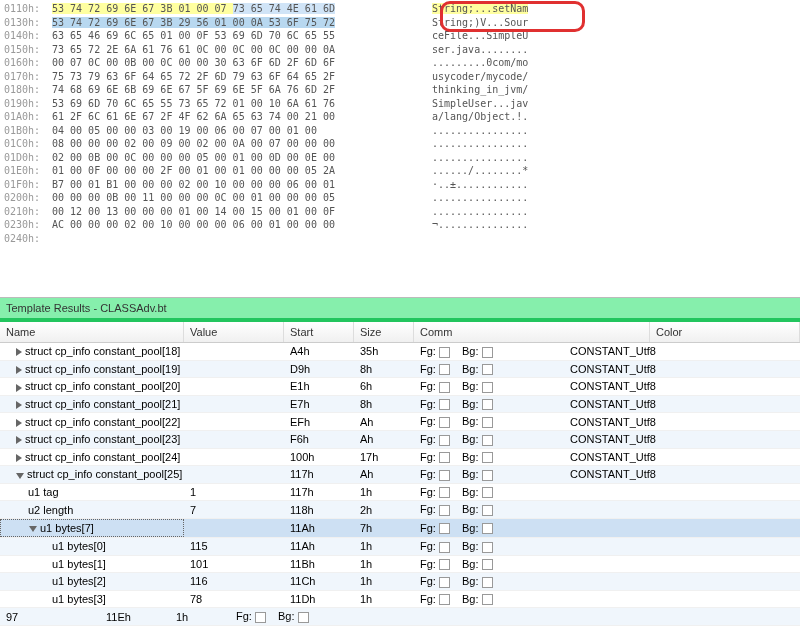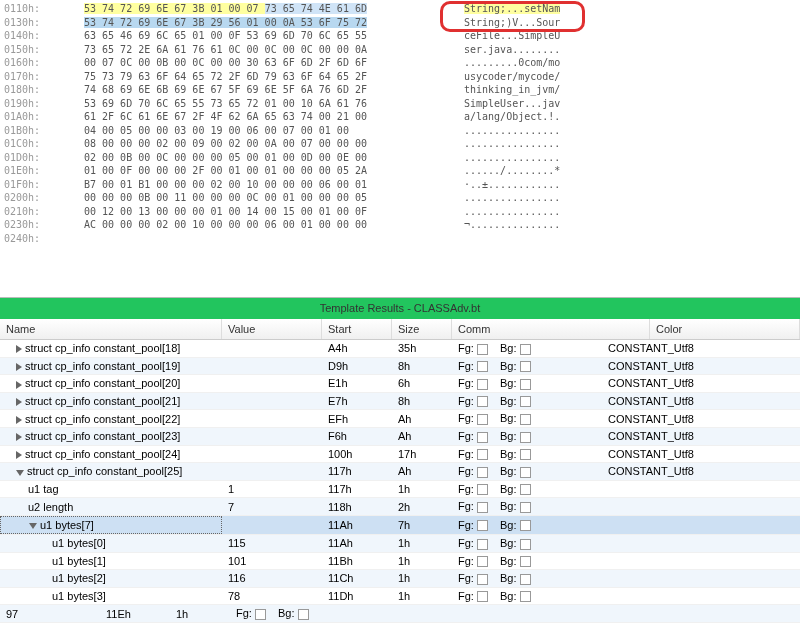--- a/index.html
+++ b/index.html
@@ -23,21 +23,20 @@
     color: #555;
   }
   .offset {
     color: #999;
     width: 48px;
     flex-shrink: 0;
   }
   .hex-bytes {
     flex-shrink: 0;
     width: 370px;
-    margin-left: 32px;
   }
   .ascii {
     padding-left: 10px;
     color: #555;
   }
   .hl-yellow { background: #ffffa0; }
   .hl-blue { background: #d0e4f7; }
   .hl-darkblue { background: #b8d8f0; }
   .sel { background: #5a9bd5; color: #fff; }
   .red-box {
@@ -51,38 +50,37 @@
     pointer-events: none;
   }
   .template-results {
     border-top: 1px solid #bbb;
     font-family: -apple-system, "Helvetica Neue", Arial, sans-serif;
     font-size: 11px;
   }
   .template-title {
     padding: 4px 6px;
     color: #333;
-    background: #22c55e;
-    border-bottom: 1px solid #22c55e;
-    text-align: center;
+    background: #86efac;
+    border-bottom: 4px solid #22c55e;
   }
   .table-header {
     display: flex;
     background: linear-gradient(#fff, #f0f0f0);
     border-bottom: 1px solid #ccc;
     color: #333;
     font-weight: 400;
   }
   .th {
     padding: 4px 6px;
     border-right: 1px solid #ddd;
     white-space: nowrap;
     overflow: hidden;
   }
-  .col-name { width: 222px; }
+  .col-name { width: 184px; }
   .col-value { width: 100px; }
   .col-start { width: 70px; }
   .col-size { width: 60px; }
   .col-color { width: 150px; }
   .col-comm { flex: 1; }
   .tbody { }
   .tr {
     display: flex;
     border-bottom: 1px solid #f0f0f0;
     align-items: center;

